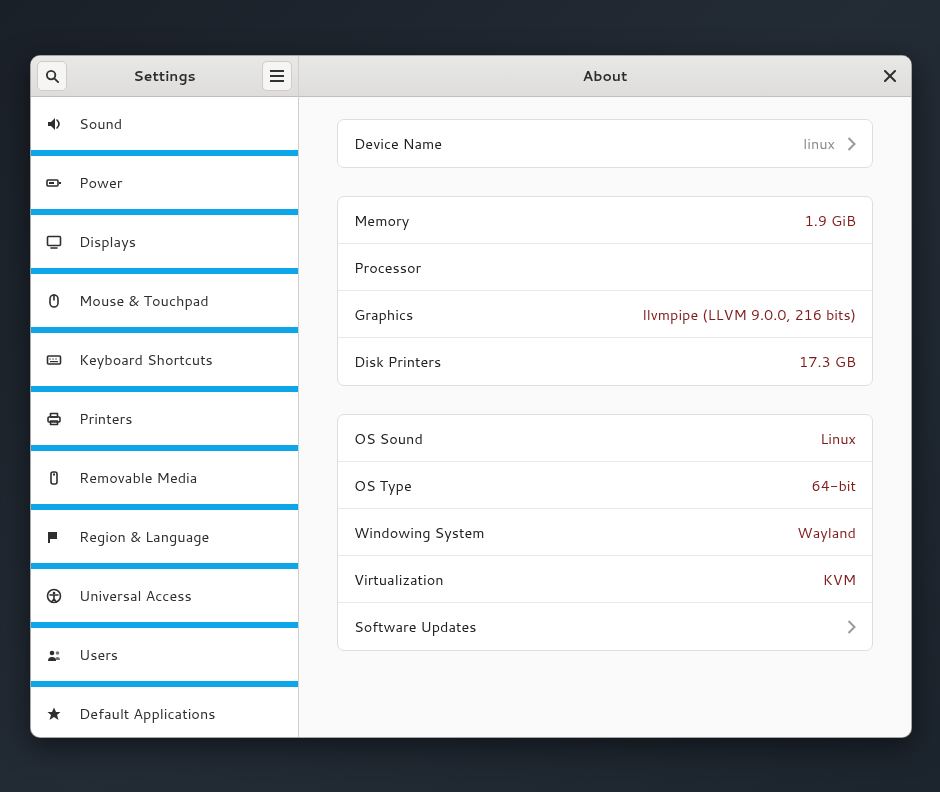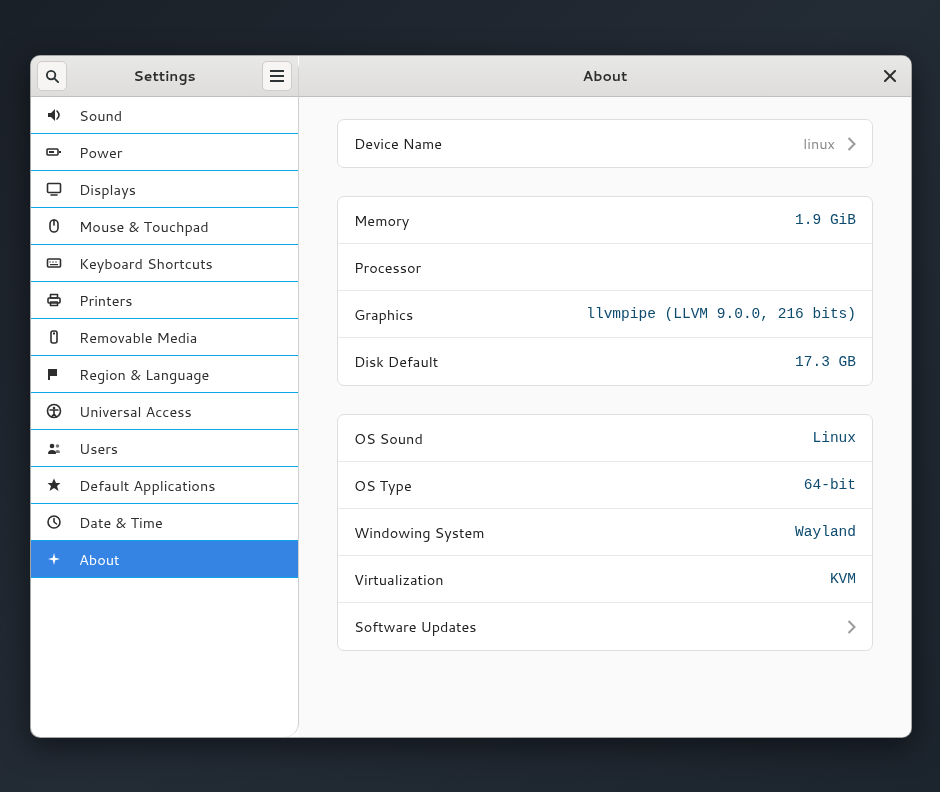--- a/index.html
+++ b/index.html
@@ -26,21 +26,20 @@
     overflow: hidden;
     border: 1px solid rgba(0,0,0,0.35);
   }
   
   .sidebar {
     width: 268px;
     border-right: 1px solid #cfcfcf;
     display: flex;
     flex-direction: column;
     background: #fff;
-    border-radius: 14px;
   }
   .sidebar-header {
     height: 41px;
     background: linear-gradient(#e8e8e6, #dedddb);
     border-bottom: 1px solid #bfbfbd;
     display: flex;
     align-items: center;
     padding: 0 6px;
     gap: 6px;
   }
@@ -61,26 +60,26 @@
     color: #2e2e2e;
   }
   .sidebar-list {
     flex: 1;
     overflow-y: auto;
     padding-top: 0;
   }
   .side-item {
     display: flex;
     align-items: center;
-    height: 37px;
+    height: 59px;
     padding: 0 14px;
     gap: 16px;
     font-size: 14.5px;
     color: #2e2e2e;
-    border-bottom: 1px solid #0ea5e9;
+    border-bottom: 6px solid #0ea5e9;
     cursor: pointer;
   }
   .side-item .icon {
     width: 18px; height: 18px;
     display: flex; align-items: center; justify-content: center;
     color: #2e2e2e;
   }
   .side-item.active {
     background: #3584e4;
     color: #fff;
@@ -132,21 +131,21 @@
     align-items: center;
     justify-content: space-between;
     min-height: 47px;
     padding: 0 16px;
     border-bottom: 1px solid #e8e8e8;
     font-size: 14.5px;
     gap: 32px;
   }
   .list-row:last-child { border-bottom: none; }
   .row-label { color: #202020; }
-  .row-value { color: #0c4a6e; font-family: Liberation Mono, monospace; }
+  .row-value { color: #7f1d1d; }
   .row-value-with-chevron {
     display: flex; align-items: center; gap: 12px;
     color: #8a8a8a;
   }
   .chevron {
     color: #9a9a99;
     display: flex; align-items: center;
   }
   .clickable { cursor: pointer; }
   svg { display: block; }
@@ -342,21 +341,21 @@
           <span class="row-value">1.9 GiB</span>
         </div>
         <div class="list-row">
           <span class="row-label">Processor</span>
         </div>
         <div class="list-row">
           <span class="row-label">Graphics</span>
           <span class="row-value">llvmpipe (LLVM 9.0.0, 216 bits)</span>
         </div>
         <div class="list-row">
-          <span class="row-label">Disk Default</span>
+          <span class="row-label">Disk Printers</span>
           <span class="row-value">17.3 GB</span>
         </div>
       </div>
 
       <div class="list-group">
         <div class="list-row">
           <span class="row-label">OS Sound</span>
           <span class="row-value">Linux</span>
         </div>
         <div class="list-row">

